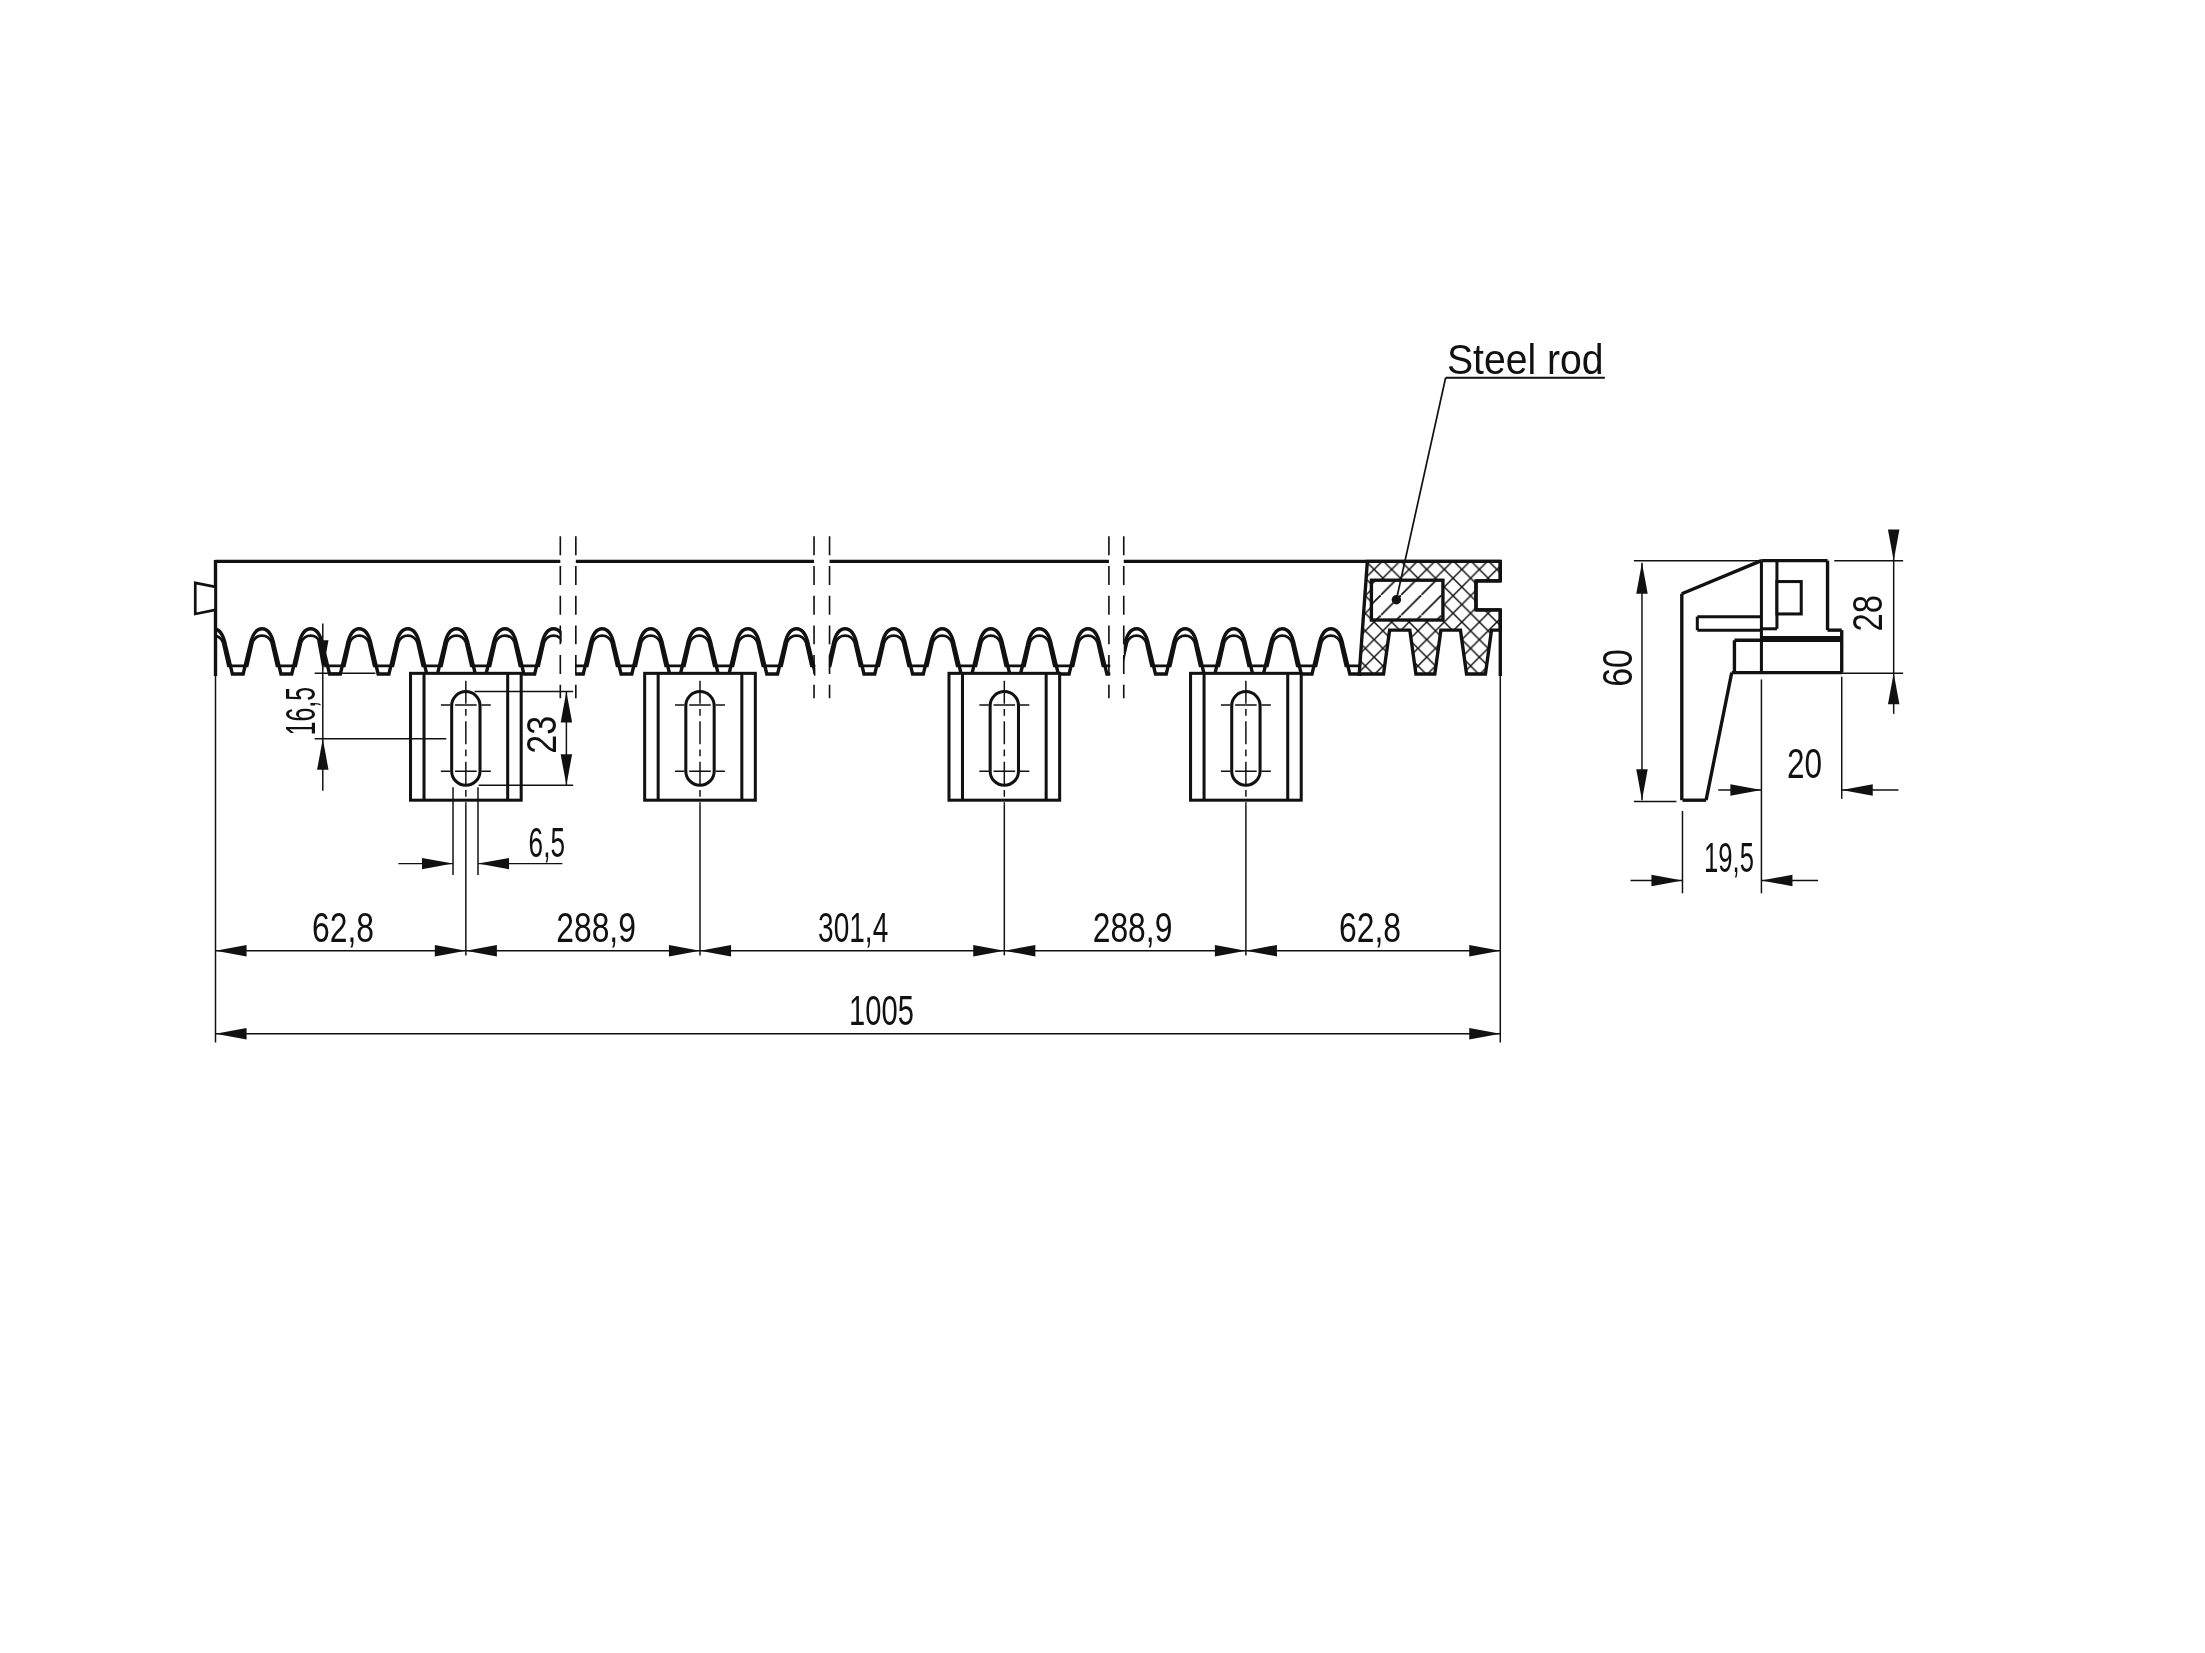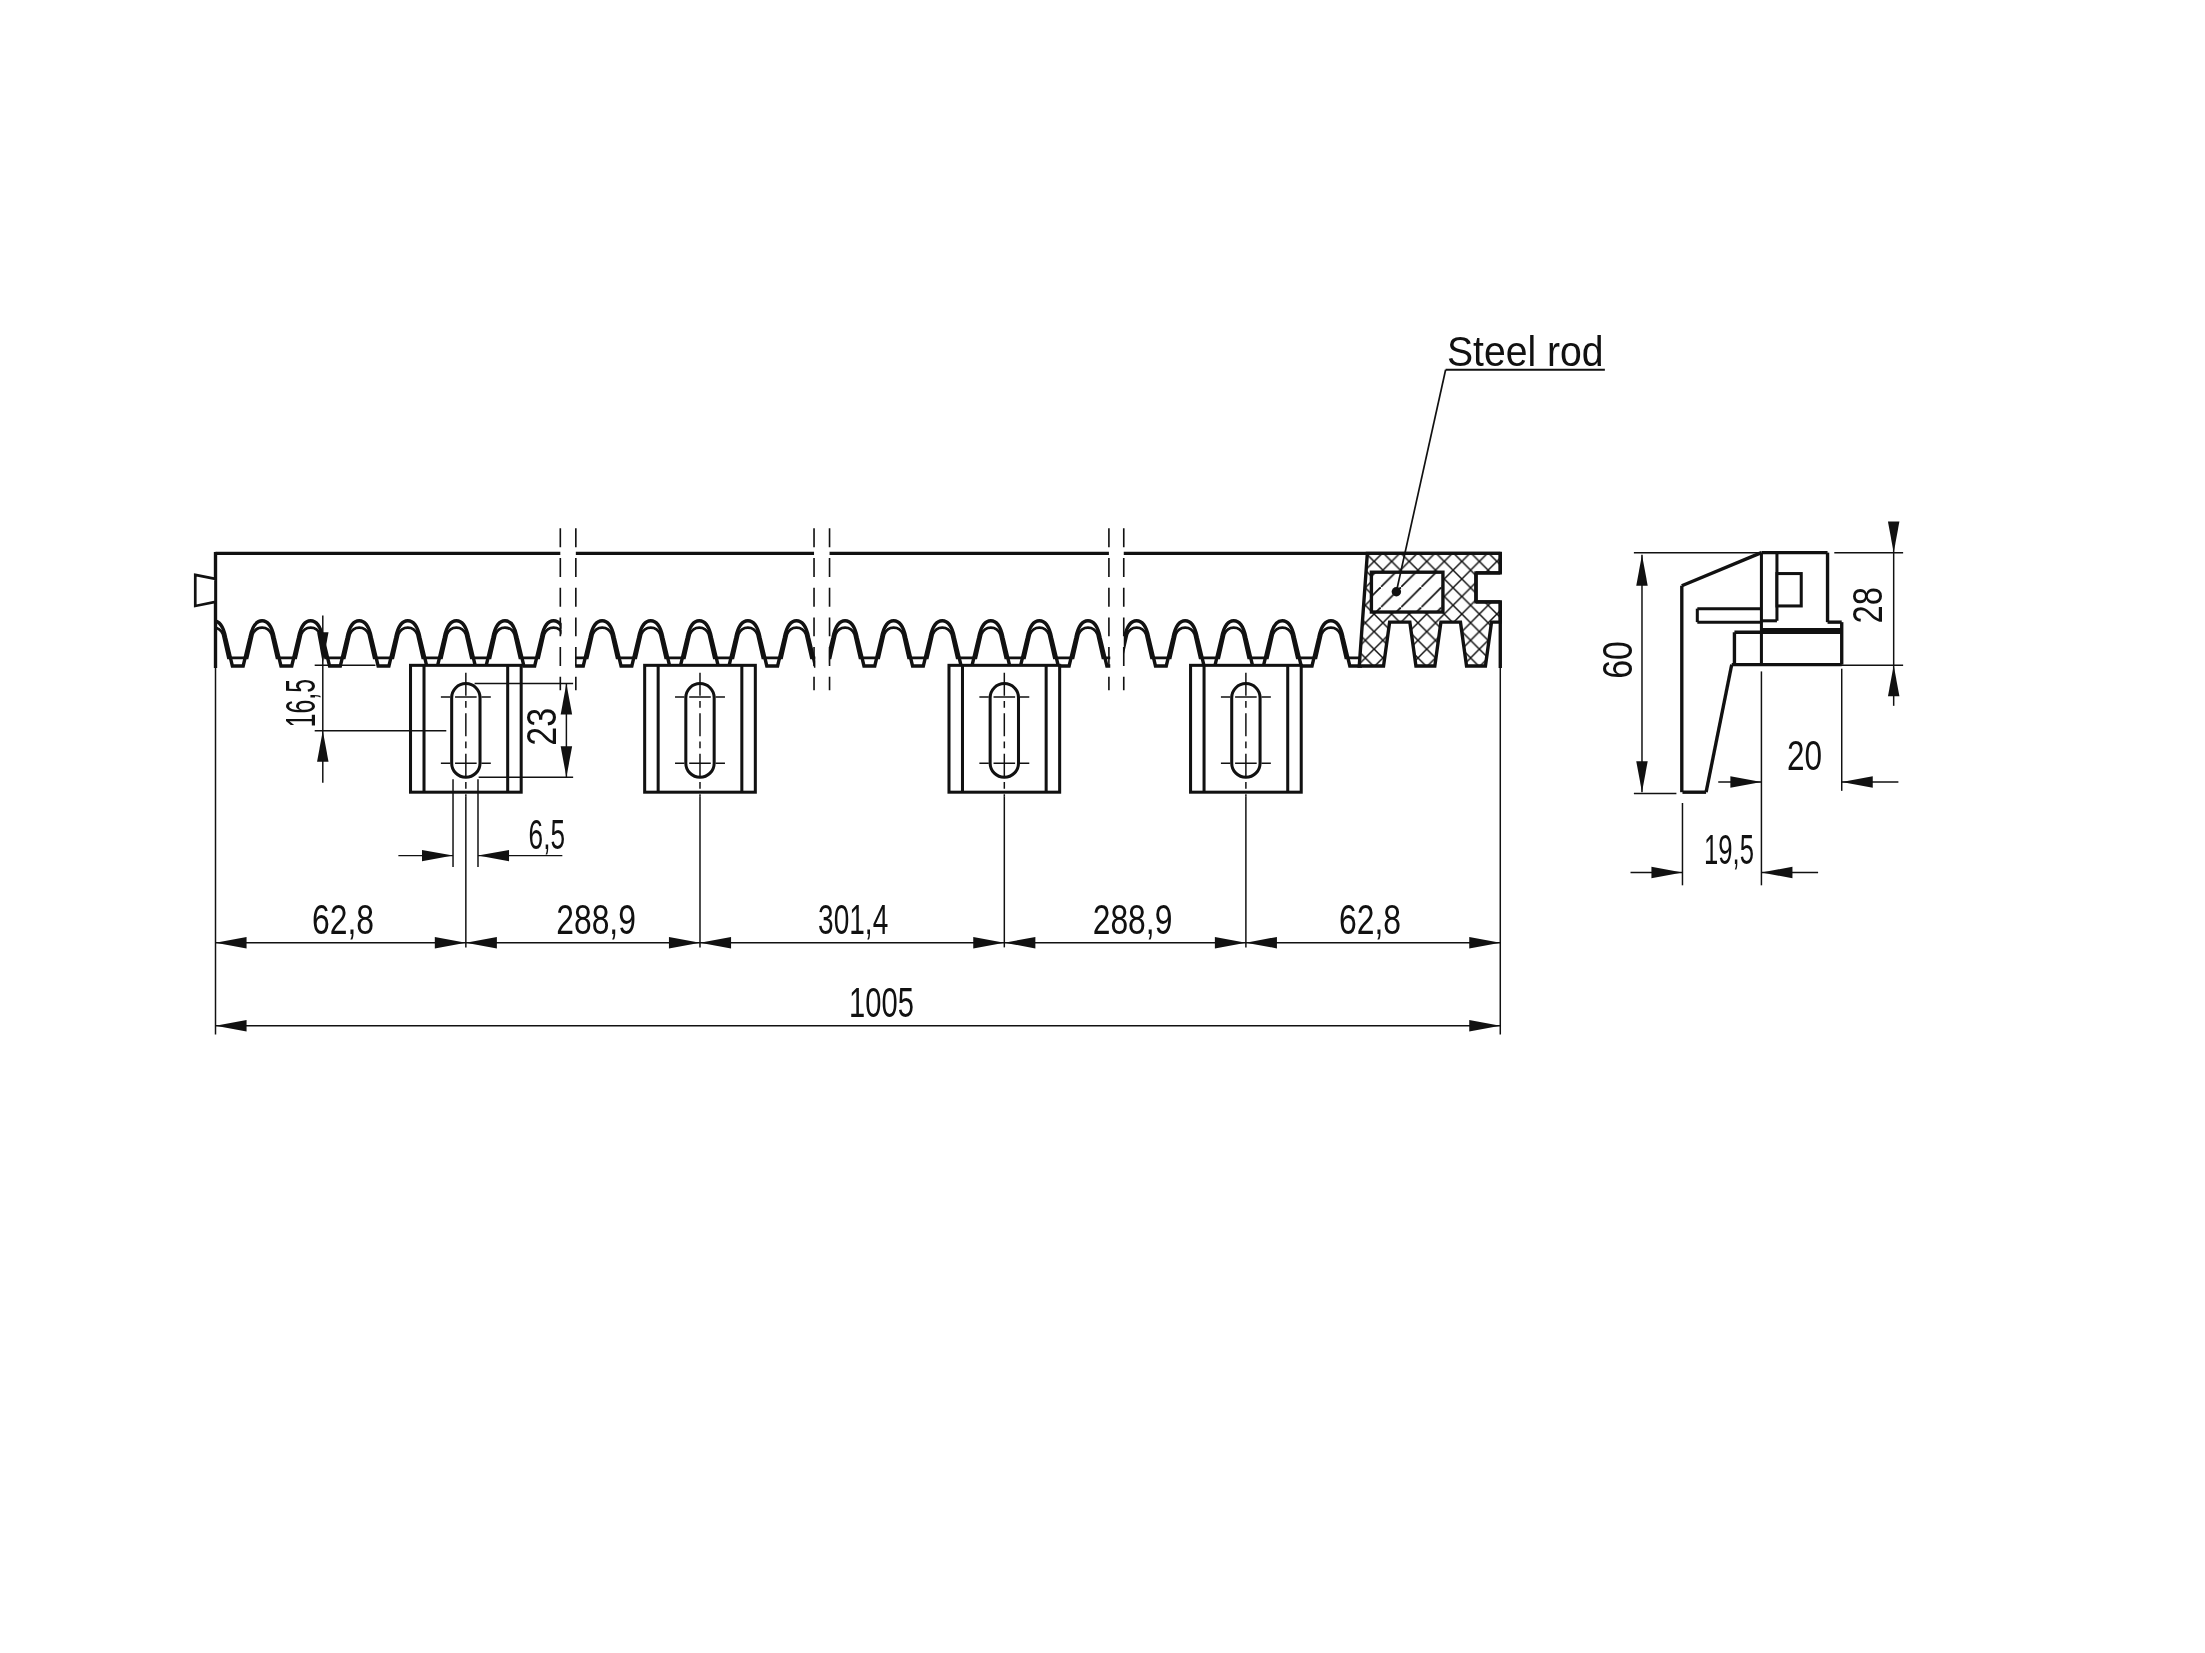--- a/index.html
+++ b/index.html
@@ -1,16 +1,16 @@
 <!DOCTYPE html>
 <html style="font-size:12.4px"><head>
 <meta charset="utf-8">
 <style>
   html,body{margin:0;padding:0;background:#ffffff;}
-  .stage{width:1913px;max-width:100%;margin:0 auto;}
+  .stage{width:1913px;max-width:100%;margin:8px auto;}
   svg{display:block;width:100%;height:auto;background:#ffffff;}
   svg text{font-family:"Liberation Sans",sans-serif;fill:#111111;}
 </style>
 </head>
 <body>
 
 <div class="stage">
 <svg viewBox="0 0 2835 2126" xmlns="http://www.w3.org/2000/svg">
   <defs>
     <pattern id="xh" width="26" height="26" patternUnits="userSpaceOnUse">

